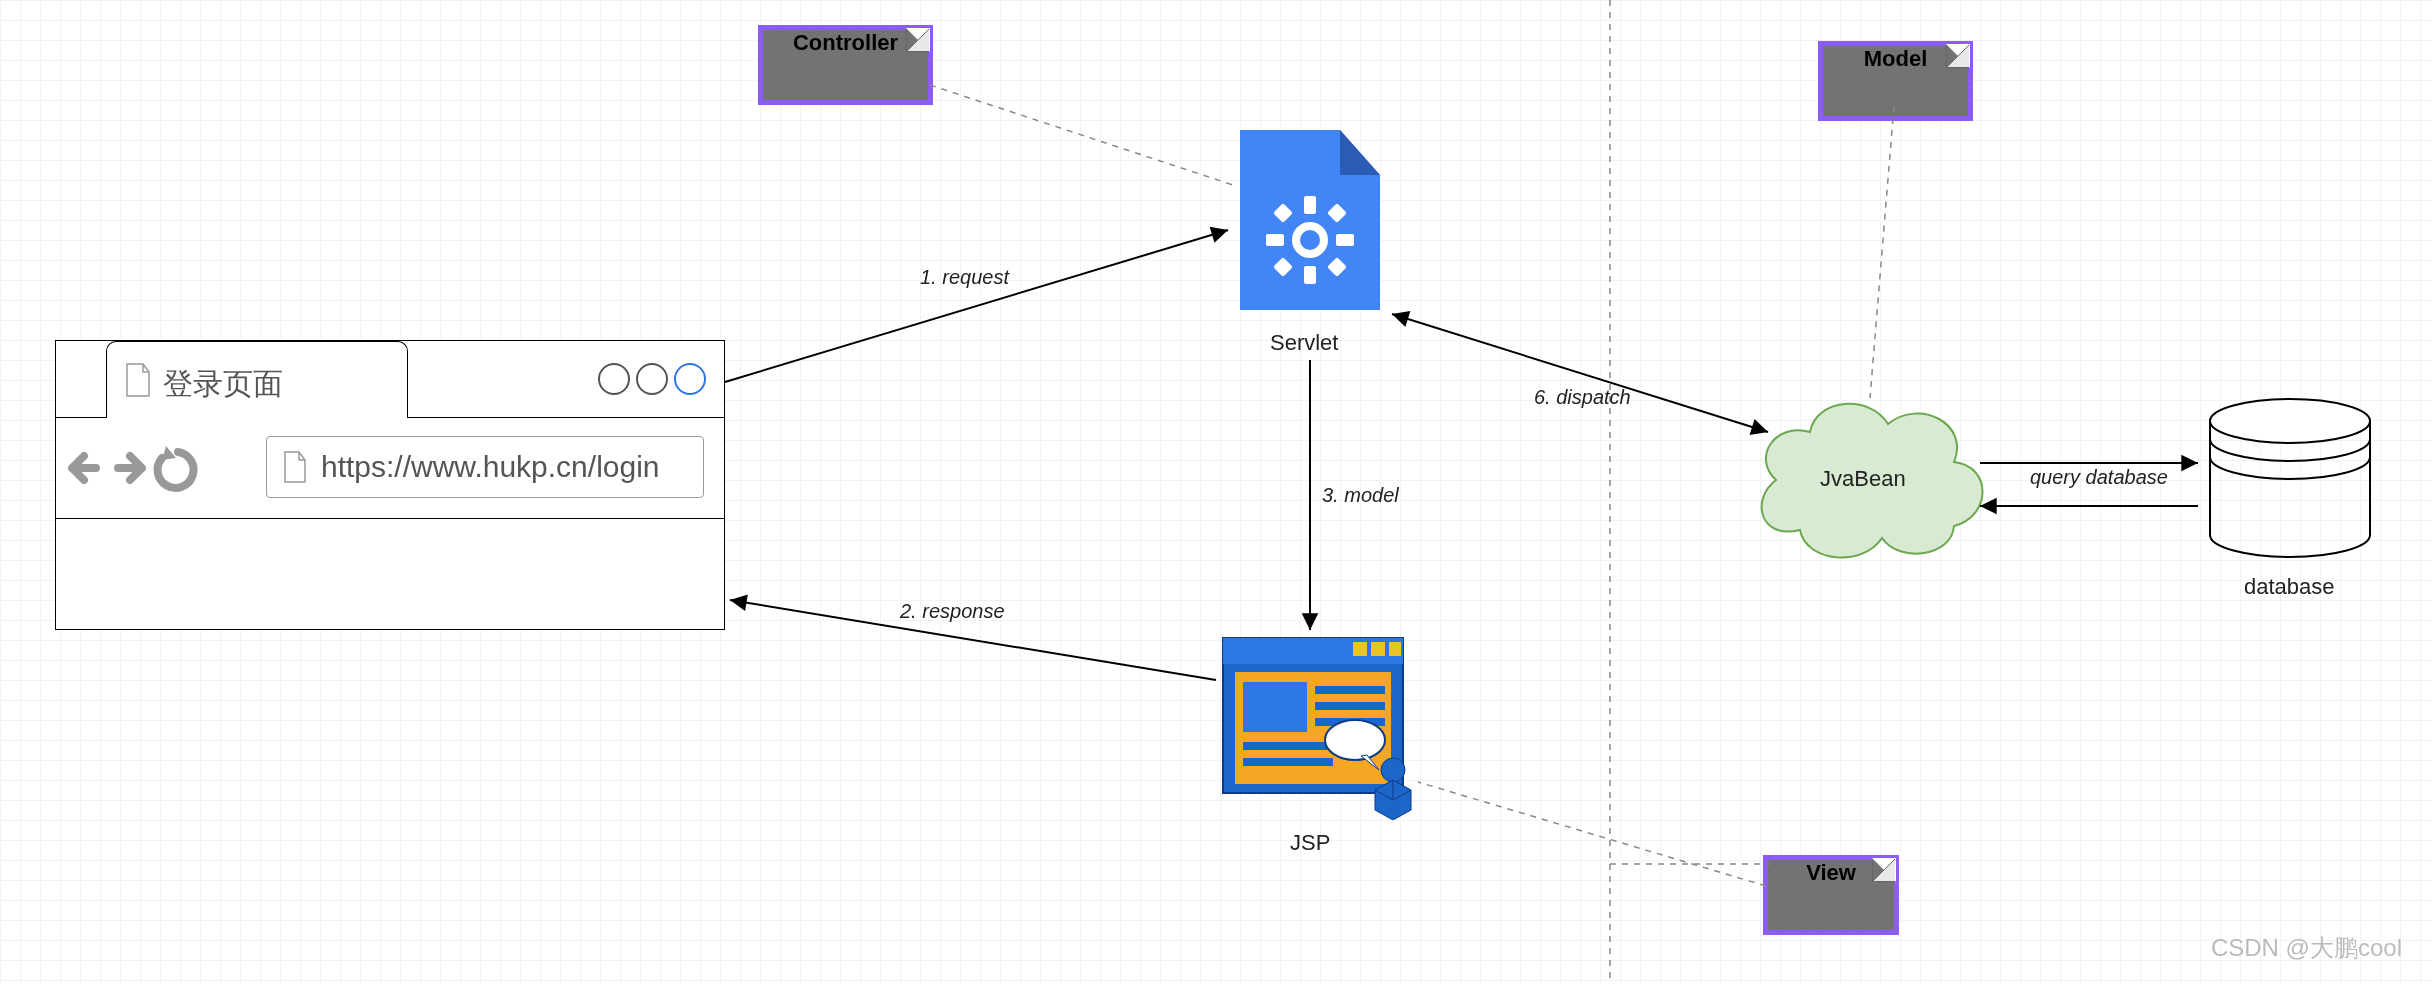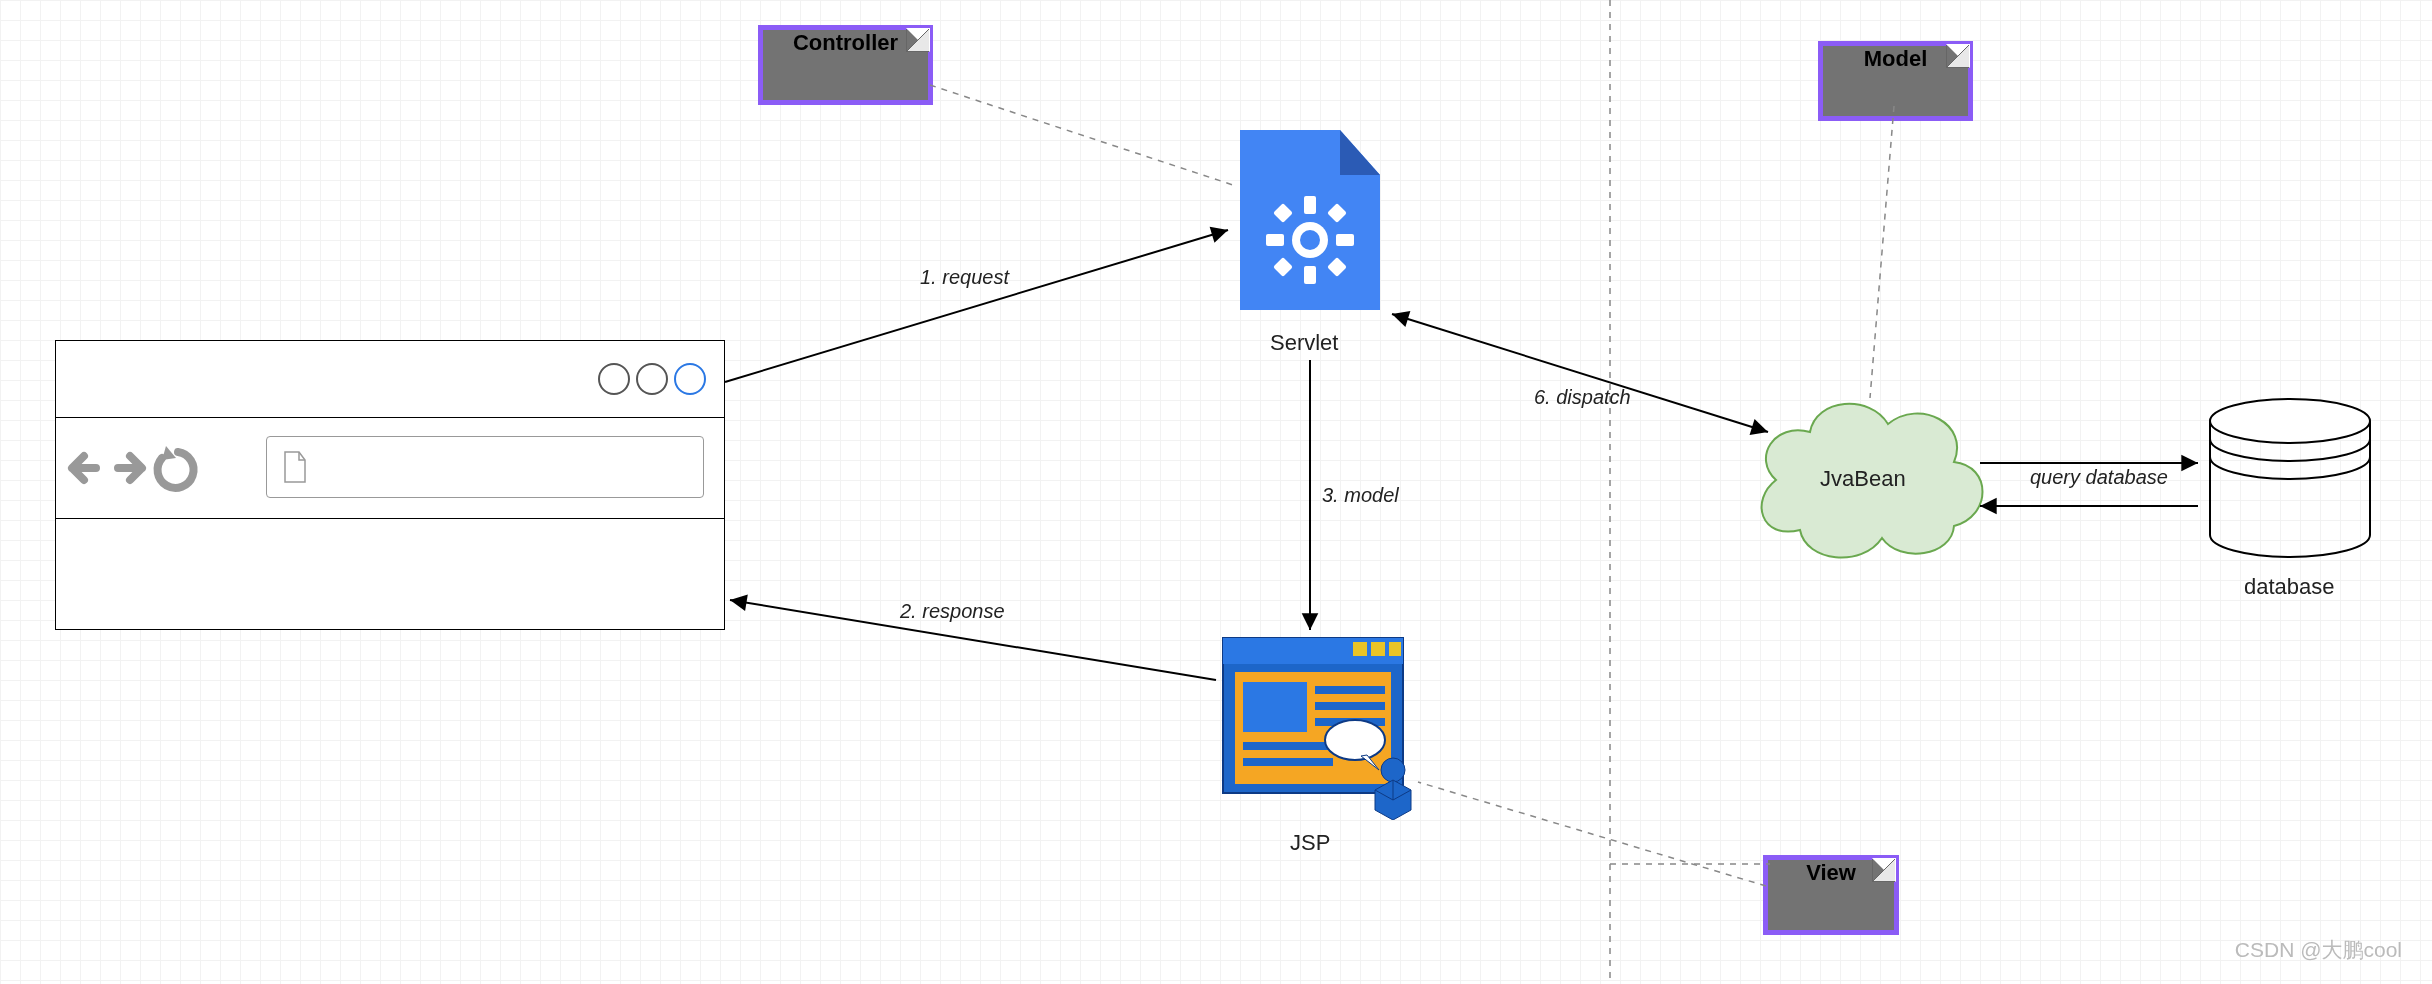--- a/index.html
+++ b/index.html
@@ -63,37 +63,44 @@
   .circle {
     width: 28px; height: 28px;
     border: 2px solid #555; border-radius: 50%;
     display: inline-block;
   }
   .watermark {
     position: absolute;
     right: 30px;
     bottom: 20px;
     color: #bbb;
-    font-size: 21px;
+    font-size: 24px;
   }
   #svg-layer {
     position: absolute;
     top: 0; left: 0;
     width: 2432px;
     height: 984px;
     pointer-events: none;
   }
 </style>
 </head>
 <body>
 
 <div class="browser" style="left:55px; top:340px; width:670px; height:290px;">
 
   <div style="position:relative; height:76px; border-bottom:1.5px solid #000;">
 
+    <div style="position:absolute; left:50px; top:0; width:300px; height:76px; border:1.5px solid #000; border-bottom:none; border-top-left-radius:10px; border-top-right-radius:10px; background:#fff;">
+      <svg width="30" height="36" style="position:absolute; left:16px; top:20px;">
+        <path d="M4 2 H20 L26 10 V34 H4 Z" fill="#fff" stroke="#999" stroke-width="1.5"></path>
+        <path d="M20 2 V10 H26" fill="none" stroke="#999" stroke-width="1.5"></path>
+      </svg>
+      <span class="label" style="left:56px; top:22px; font-size:30px; color:#555;">登录页面</span>
+    </div>
 
     <div style="position:absolute; right:18px; top:22px; display:flex; gap:6px;">
       <span class="circle"></span>
       <span class="circle"></span>
       <span class="circle" style="border-color:#2b78e4;"></span>
     </div>
   </div>
 
   <div style="position:relative; height:100px; border-bottom:1.5px solid #000;">
 
@@ -102,20 +109,21 @@
       <path d="M52 30 L76 30 L64 18 M76 30 L64 42" stroke="#999" stroke-width="8" fill="none" stroke-linecap="round" stroke-linejoin="round"></path>
       <path d="M112 14 A18 18 0 1 1 96 20" stroke="#999" stroke-width="8" fill="none" stroke-linecap="round"></path>
       <path d="M100 8 L96 22 L110 20 Z" fill="#999"></path>
     </svg>
 
     <div style="position:absolute; left:210px; top:18px; right:20px; height:60px; border:1.5px solid #999; border-radius:4px; display:flex; align-items:center; padding-left:14px;">
       <svg width="28" height="34">
         <path d="M4 2 H18 L24 10 V32 H4 Z" fill="#fff" stroke="#999" stroke-width="1.5"></path>
         <path d="M18 2 V10 H24" fill="none" stroke="#999" stroke-width="1.5"></path>
       </svg>
+      <span class="label" style="position:static; margin-left:12px; font-size:30px; color:#555;">https://www.hukp.cn/login</span>
     </div>
   </div>
 </div>
 
 <div class="note" style="left:758px; top:25px; width:175px; height:80px;">
   <span class="corner-knock"></span>
   <span>Controller</span>
 </div>
 
 <div class="note" style="left:1818px; top:41px; width:155px; height:80px;">

